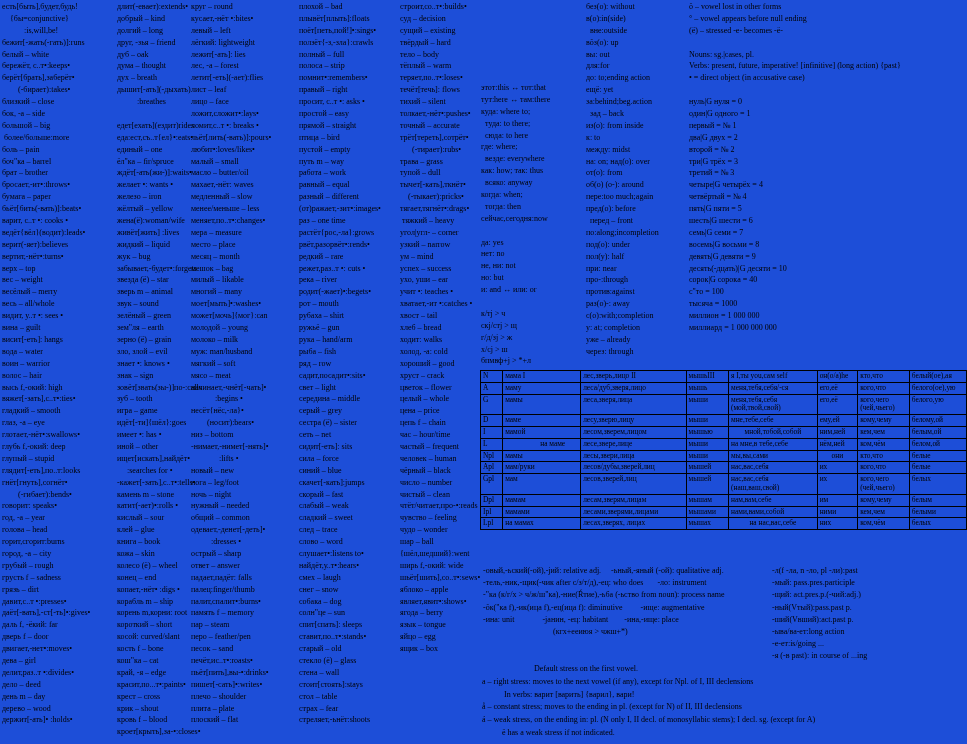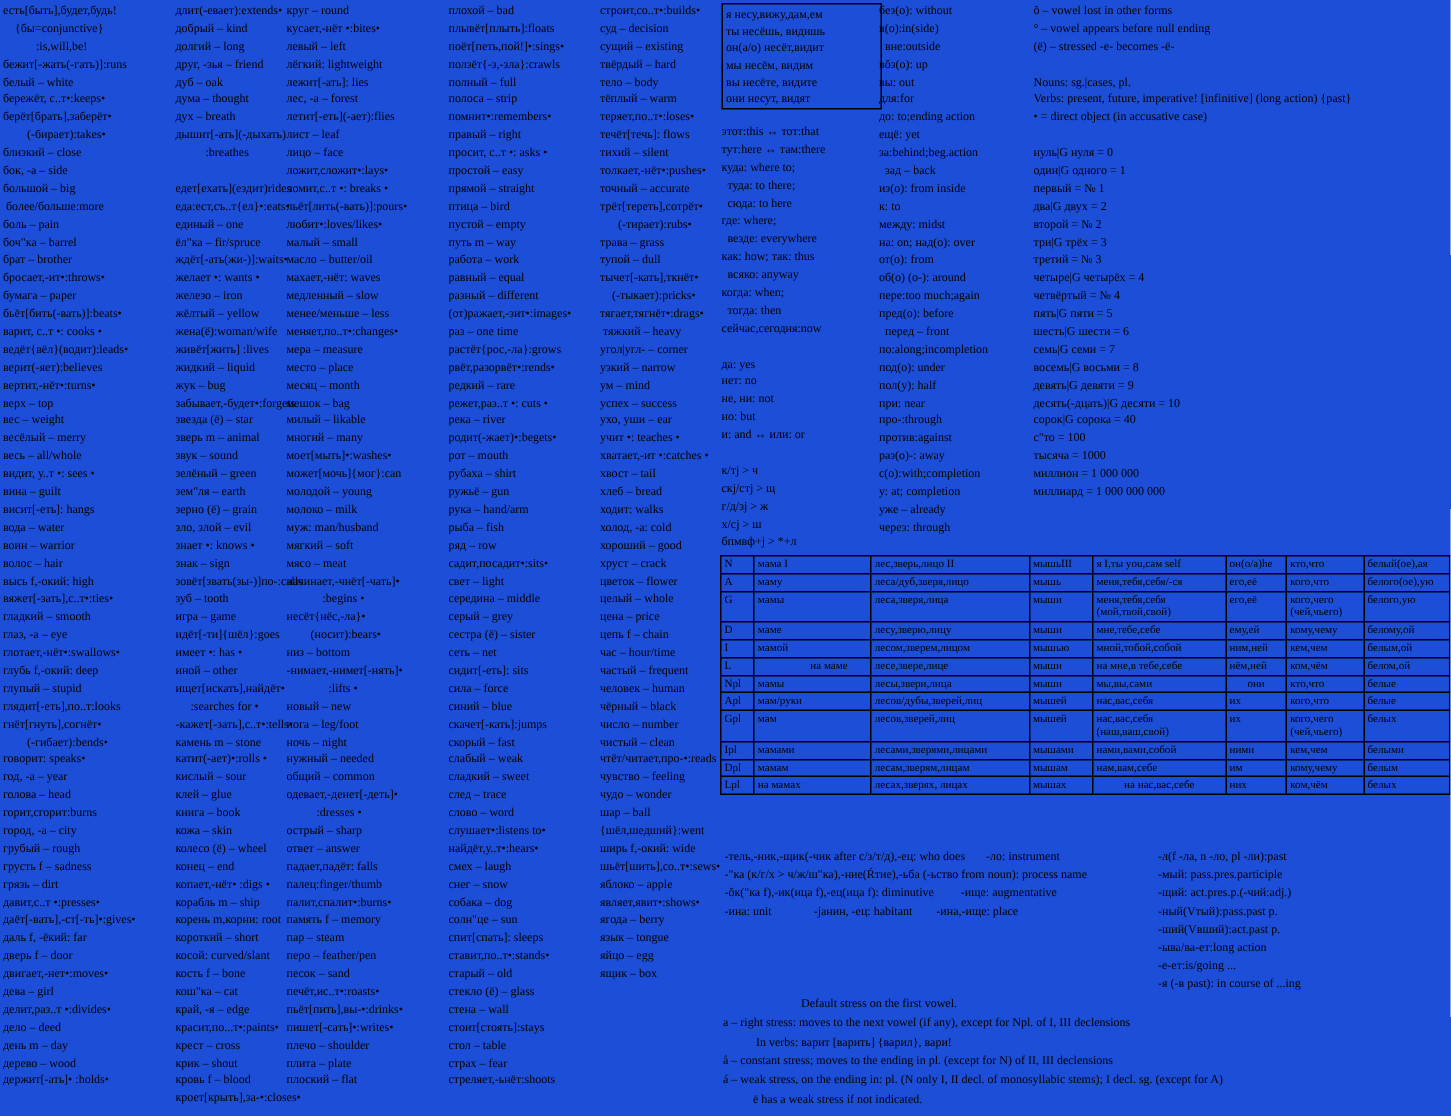--- a/index.html
+++ b/index.html
@@ -335,28 +335,20 @@
       <div class="vline">ширь f,-окий: wide</div>
       <div class="vline">шьёт[шить],со..т•:sews•</div>
       <div class="vline">яблоко – apple</div>
       <div class="vline">являет,явит•:shows•</div>
       <div class="vline">ягода – berry</div>
       <div class="vline">язык – tongue</div>
       <div class="vline">яйцо – egg</div>
       <div class="vline">ящик – box</div>
     </div>
 
-  <div id="pronoun-box">
-      <div class="vline">я несу,вижу,дам,ем</div>
-      <div class="vline">ты несёшь, видишь</div>
-      <div class="vline">он(а/о) несёт,видит</div>
-      <div class="vline">мы несём, видим</div>
-      <div class="vline">вы несёте, видите</div>
-      <div class="vline">они несут, видят</div>
-    </div>
   <div id="col6-lines" class="vc">
       <div class="vline">этот:this ↔ тот:that</div>
       <div class="vline">тут:here ↔ там:there</div>
       <div class="vline">куда: where to;</div>
       <div class="vline">  туда: to there;</div>
       <div class="vline">  сюда: to here</div>
       <div class="vline">где: where;</div>
       <div class="vline">  везде: everywhere</div>
       <div class="vline">как: how; так: thus</div>
       <div class="vline">  всяко: anyway</div>
@@ -481,21 +473,21 @@
           <td style="width: 96px;">мне,тебе,себе</td>
           <td style="width: 40px;">ему,ей</td>
           <td style="width: 52px;">кому,чему</td>
           <td style="width: 56px;">белому,ой</td>
         </tr>
         <tr>
           <td style="width: 20px;">I</td>
           <td style="width: 48px;">мамой</td>
           <td style="width: 112px;">лесом,зверем,лицом</td>
           <td style="width: 42px;">мышью</td>
-          <td style="width: 96px;">мной,тобой,собой</td>
+          <td style="width: 96px; text-align: center;">мной,тобой,собой</td>
           <td style="width: 40px;">ним,ней</td>
           <td style="width: 52px;">кем,чем</td>
           <td style="width: 56px;">белым,ой</td>
         </tr>
         <tr>
           <td style="width: 20px;">L</td>
           <td style="width: 48px; padding-left: 37px;">на маме</td>
           <td style="width: 112px;">лесе,звере,лице</td>
           <td style="width: 42px;">мыши</td>
           <td style="width: 96px;">на мне,в тебе,себе</td>
@@ -529,57 +521,59 @@
           <td style="width: 112px;">лесов,зверей,лиц</td>
           <td style="width: 42px;">мышей</td>
           <td style="width: 96px;">нас,вас,себя
 (наш,ваш,свой)</td>
           <td style="width: 40px;">их</td>
           <td style="width: 52px;">кого,чего
 (чей,чьего)</td>
           <td style="width: 56px;">белых</td>
         </tr>
         <tr>
+          <td style="width: 20px;">Dpl</td>
+          <td style="width: 48px;">мамам</td>
+          <td style="width: 112px;">лесам,зверям,лицам</td>
+          <td style="width: 42px;">мышам</td>
+          <td style="width: 96px;">нам,вам,себе</td>
+          <td style="width: 40px;">им</td>
+          <td style="width: 52px;">кому,чему</td>
+          <td style="width: 56px;">белым</td>
+        </tr>
+        <tr>
           <td style="width: 20px;">Ipl</td>
           <td style="width: 48px;">мамами</td>
           <td style="width: 112px;">лесами,зверями,лицами</td>
           <td style="width: 42px;">мышами</td>
           <td style="width: 96px;">нами,вами,собой</td>
           <td style="width: 40px;">ними</td>
           <td style="width: 52px;">кем,чем</td>
           <td style="width: 56px;">белыми</td>
         </tr>
         <tr>
-          <td style="width: 20px;">Dpl</td>
-          <td style="width: 48px;">мамам</td>
-          <td style="width: 112px;">лесам,зверям,лицам</td>
-          <td style="width: 42px;">мышам</td>
-          <td style="width: 96px;">нам,вам,себе</td>
-          <td style="width: 40px;">им</td>
-          <td style="width: 52px;">кому,чему</td>
-          <td style="width: 56px;">белым</td>
-        </tr>
-        <tr>
           <td style="width: 20px;">Lpl</td>
           <td style="width: 48px;">на мамах</td>
           <td style="width: 112px;">лесах,зверях, лицах</td>
           <td style="width: 42px;">мышах</td>
           <td style="width: 96px; text-align: center;">на нас,вас,себе</td>
           <td style="width: 40px;">них</td>
           <td style="width: 52px;">ком,чём</td>
           <td style="width: 56px;">белых</td>
         </tr>
       </tbody>
     </table>
 
   <div id="suffix-left">
+      <div class="vline">-овый,-ьский(-ой),-jий: relative adj.     -ьный,-яный (-ой): qualitative adj.</div>
       <div class="vline">-тель,-ник,-щик(-чик after с/з/т/д),-ец: who does       -ло: instrument</div>
       <div class="vline">-"ка (к/г/х &gt; ч/ж/ш"ка),-ние(Ŕтие),-ьба (-ьство from noun): process name</div>
       <div class="vline">-ŏк("ка f),-ик(ица f),-ец(ица f): diminutive         -ище: augmentative</div>
       <div class="vline">-ина: unit              -jанин, -ец: habitant        -ина,-ище: place</div>
+      <div class="vline">                                   (кгх+ееиюя &gt; чжш+*)</div>
     </div>
   <div id="suffix-right">
       <div class="vline">-л(f -ла, n -ло, pl -ли):past</div>
       <div class="vline">-мый: pass.pres.participle</div>
       <div class="vline">-щий: act.pres.p.(-чий:adj.)</div>
       <div class="vline">-ный(Vтый):pass.past p.</div>
       <div class="vline">-ший(Vвший):act.past p.</div>
       <div class="vline">-ыва/ва-ет:long action</div>
       <div class="vline">-е-ет:is/going ...</div>
       <div class="vline">-я (-в past): in course of ...ing</div>

